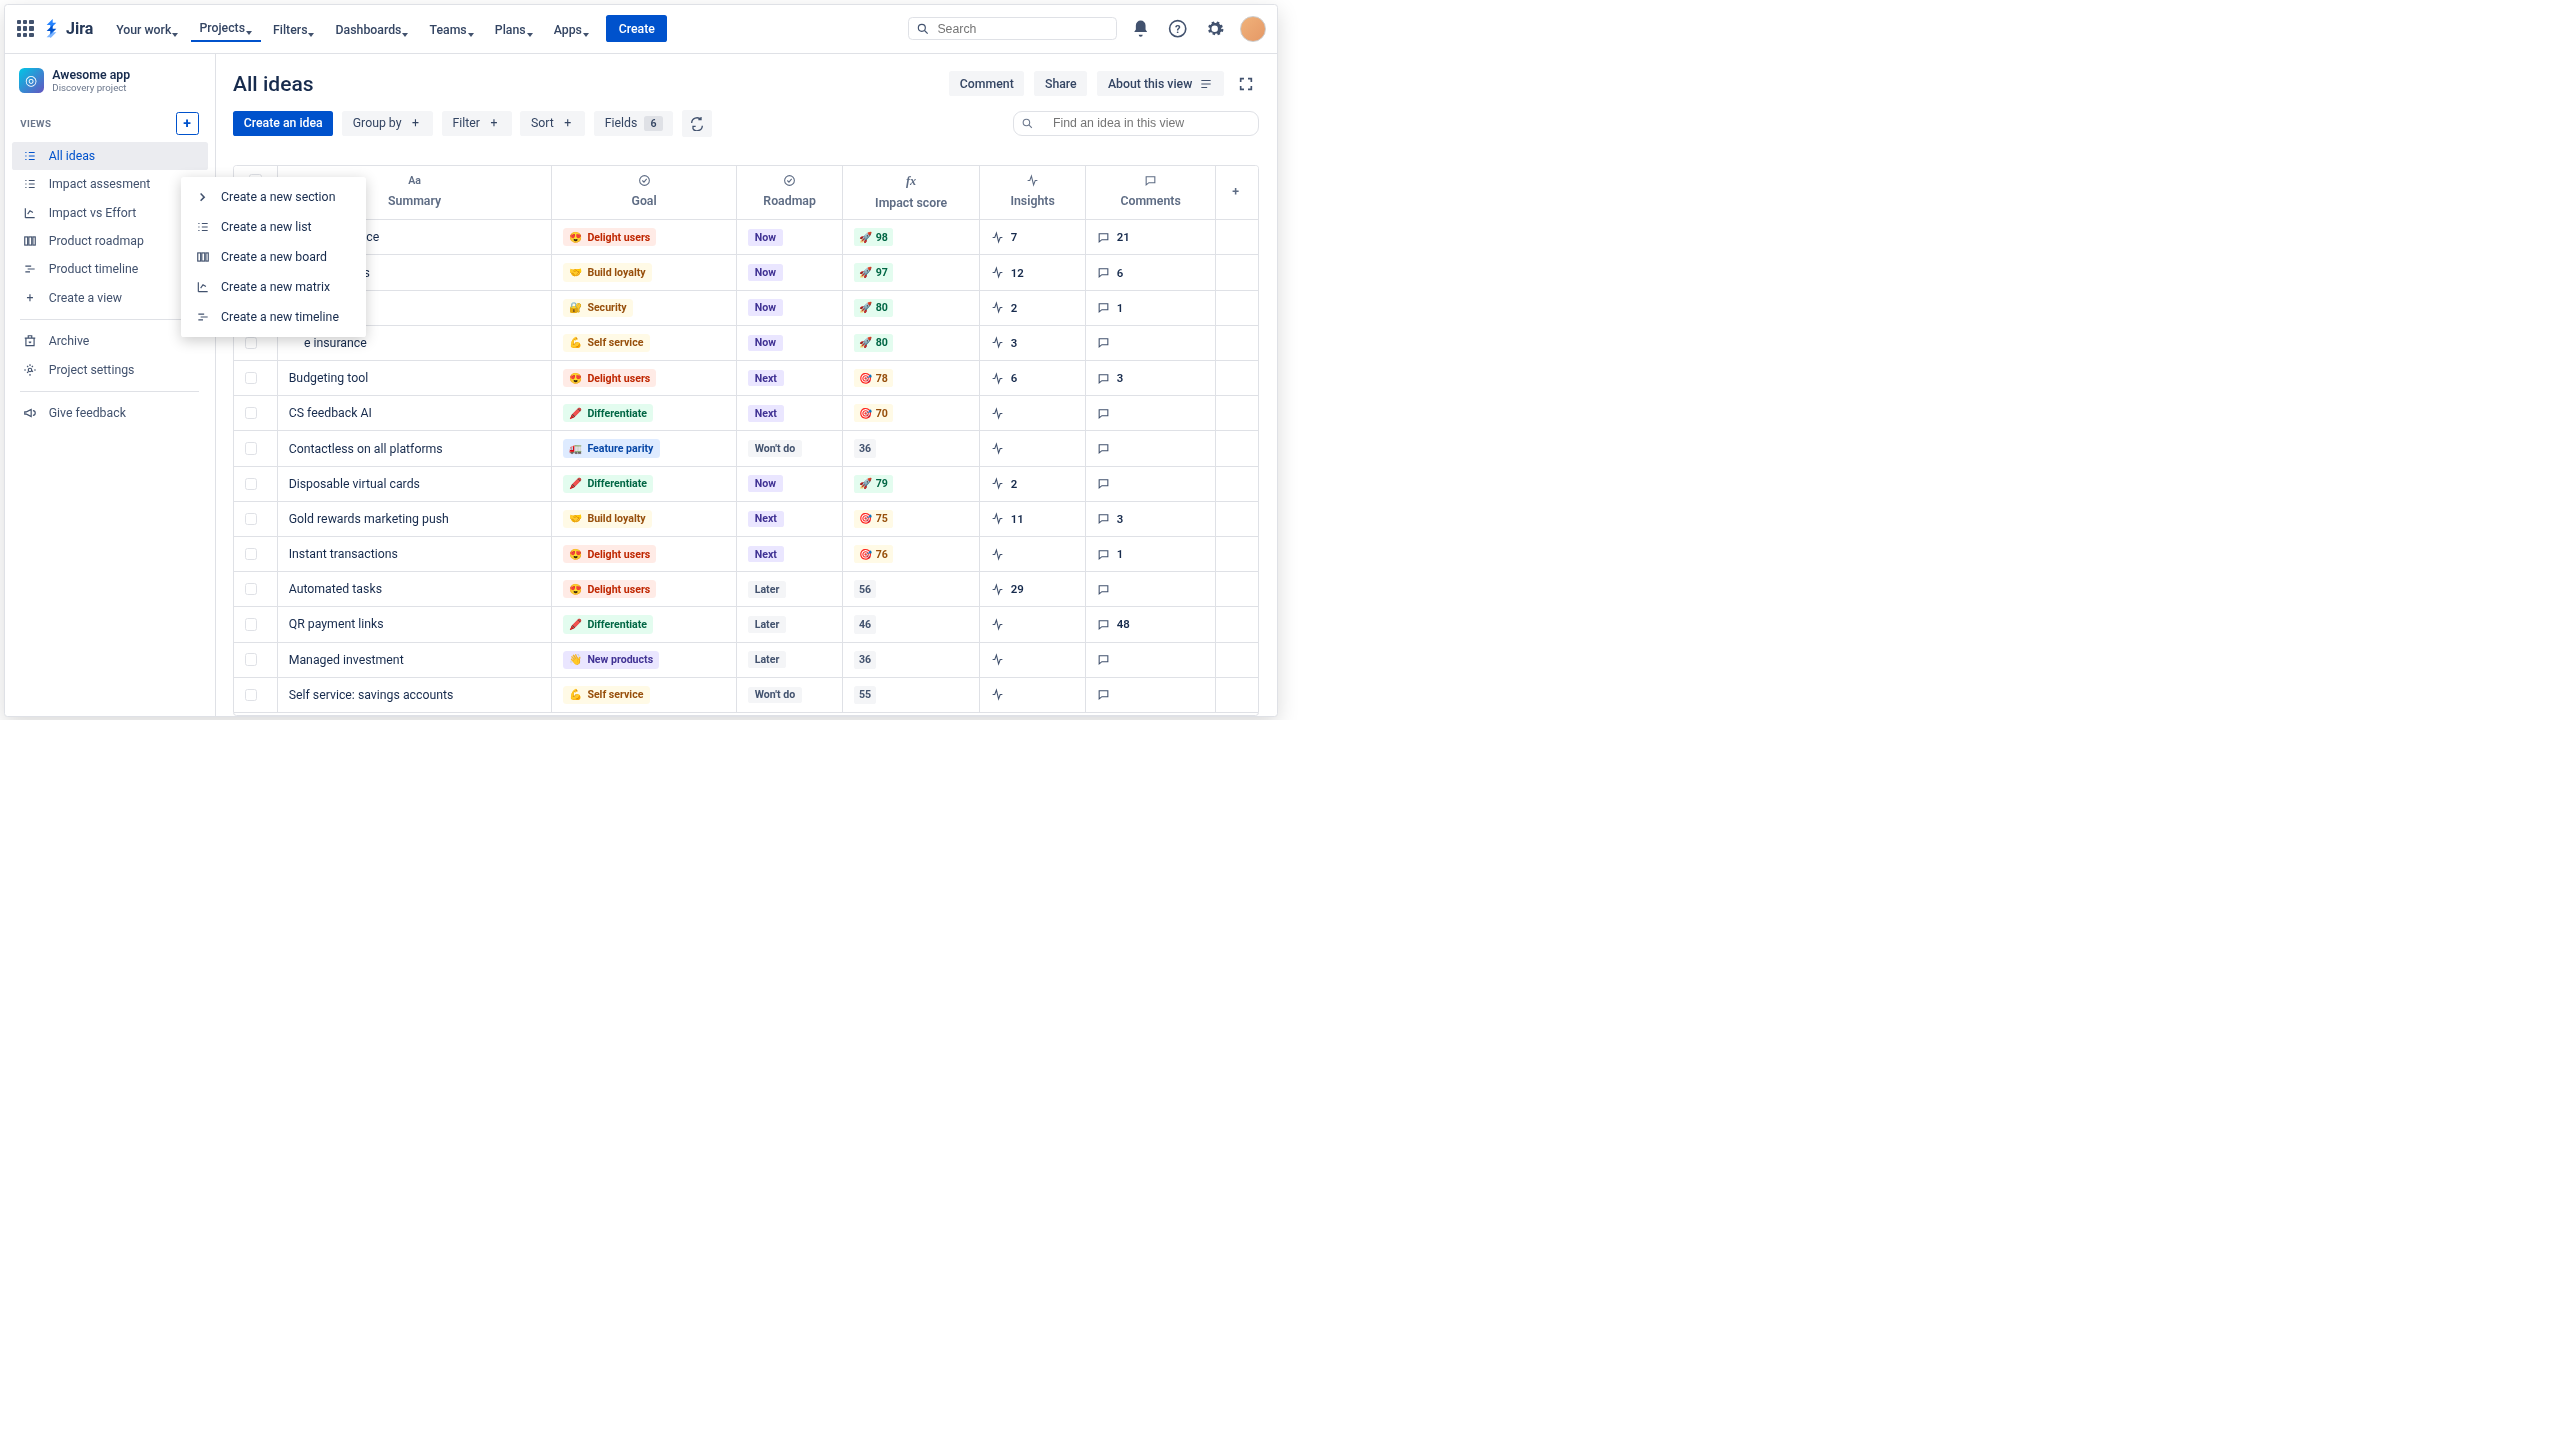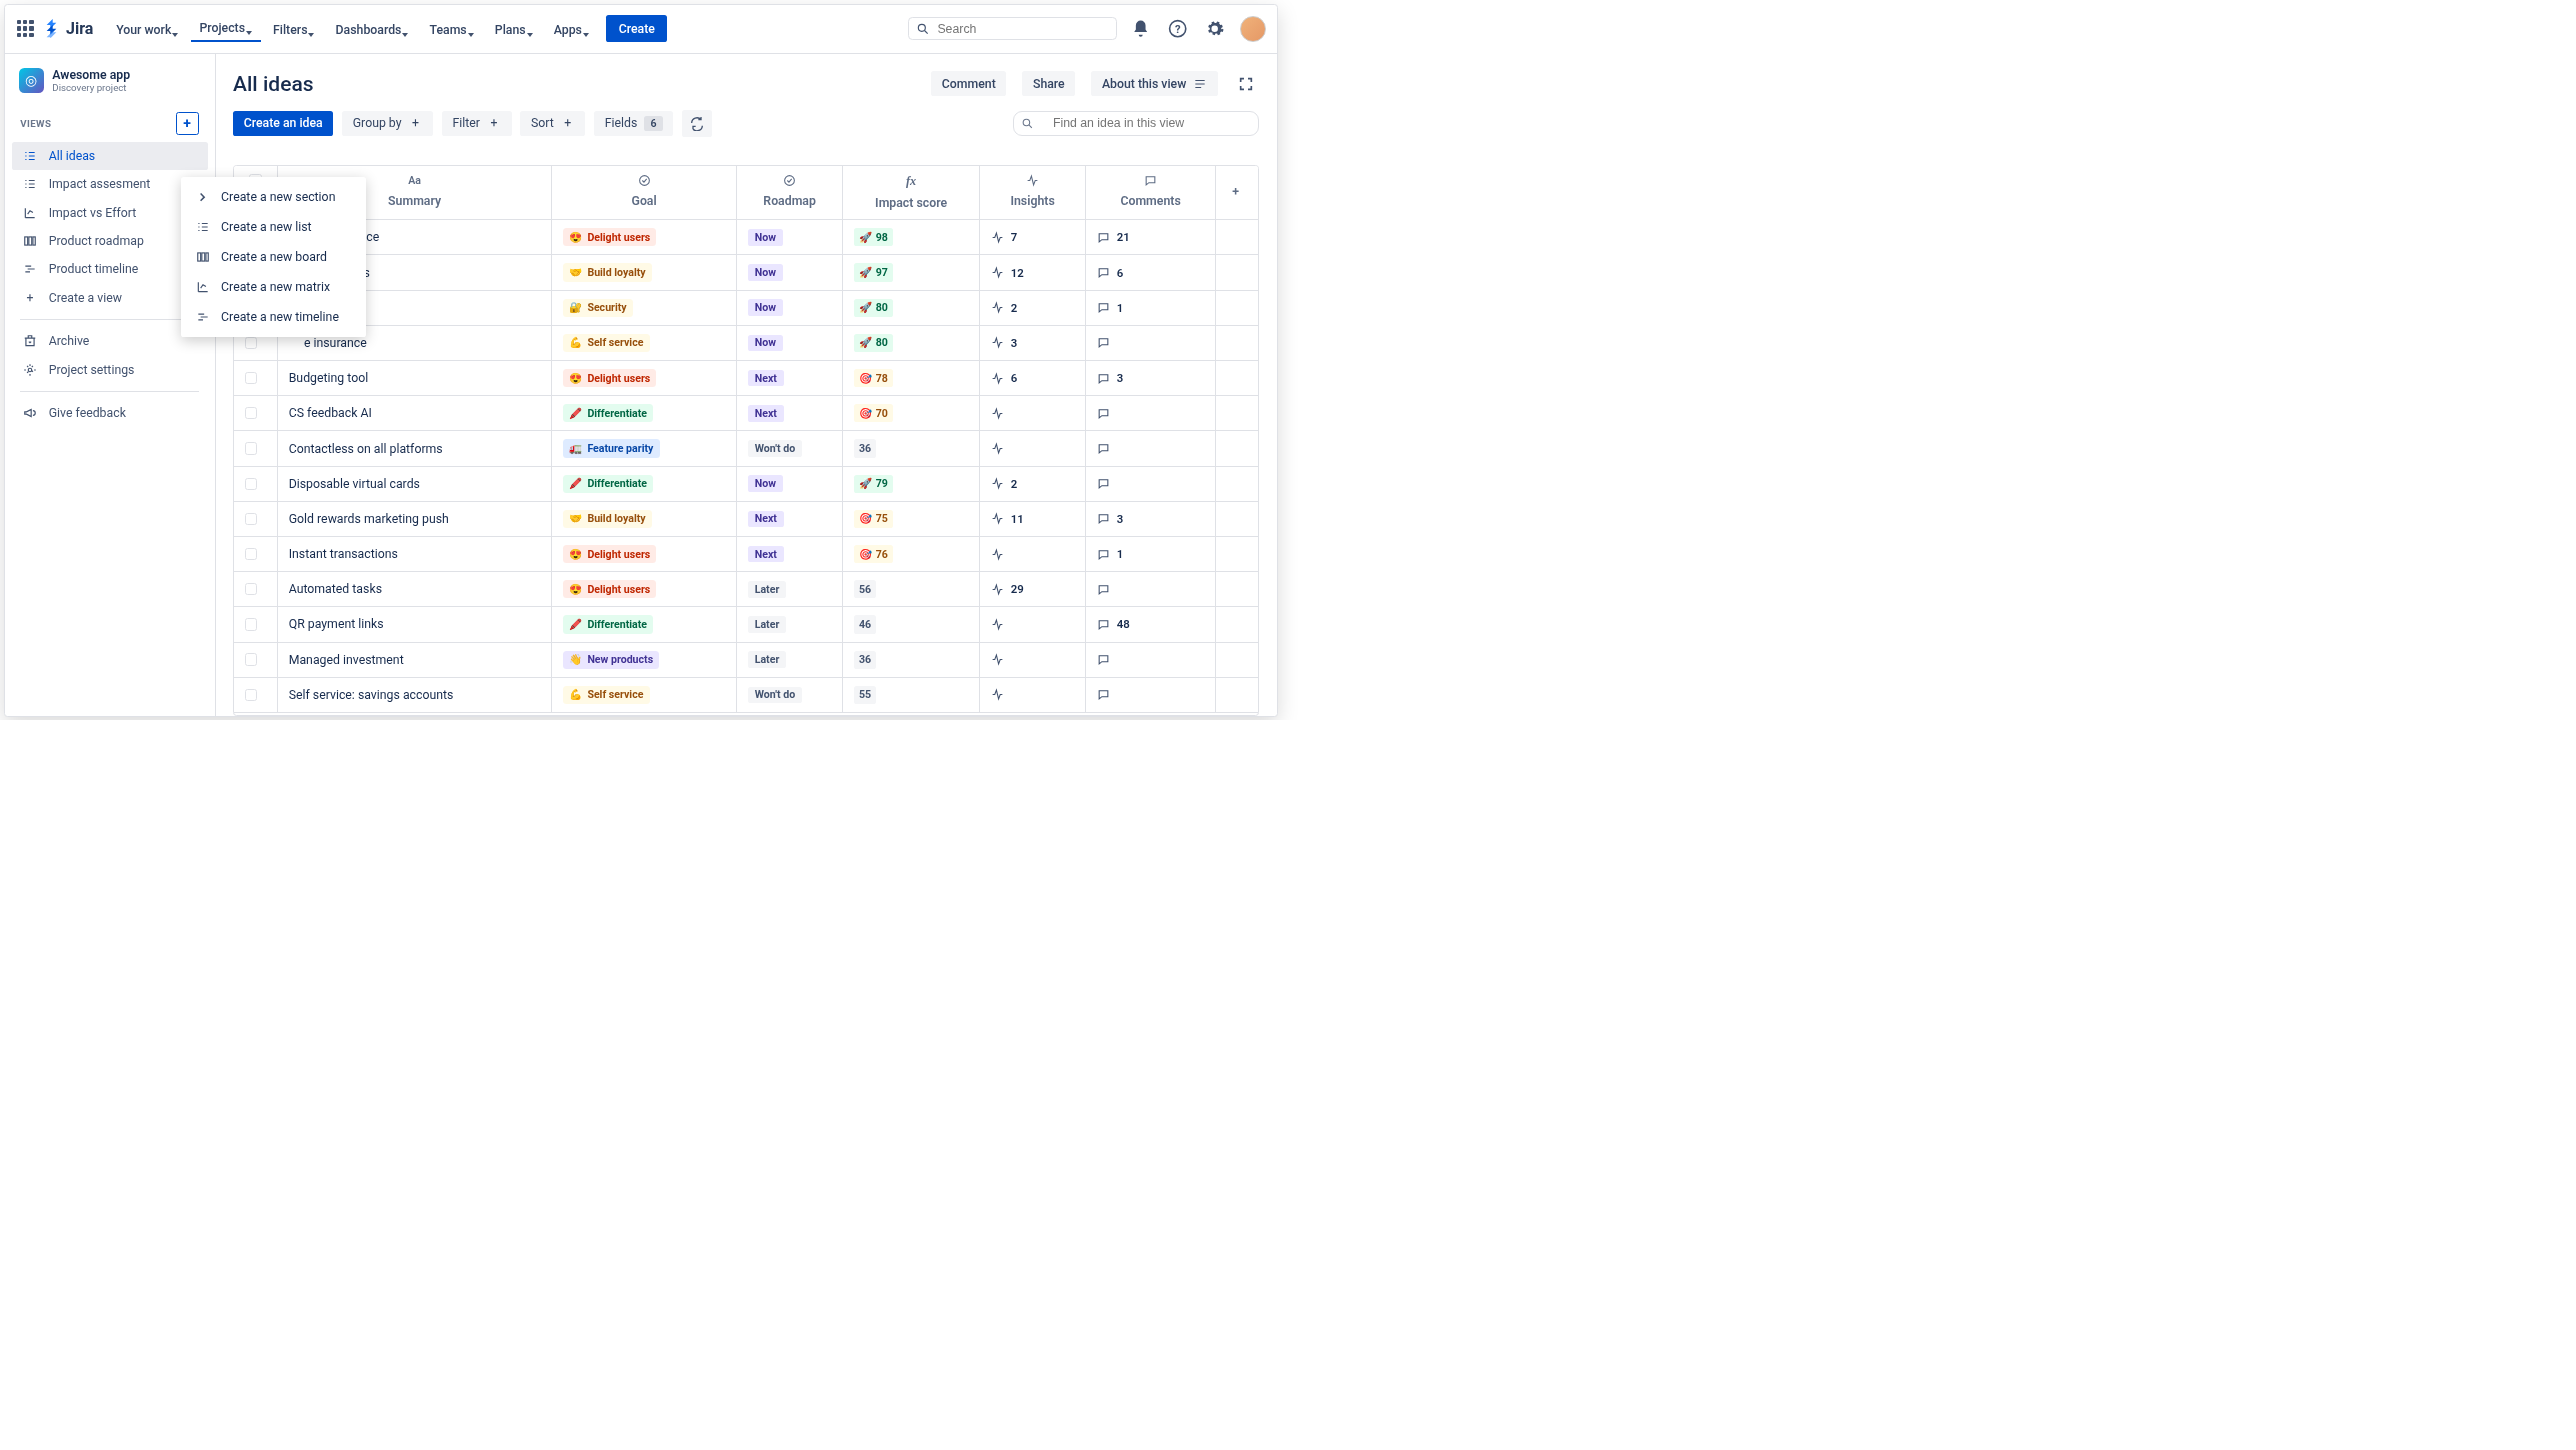--- a/index.html
+++ b/index.html
@@ -30,21 +30,21 @@
 .proj-sub { font-size: 9.7px; color: #6B778C; }
 .views-hdr { display: flex; justify-content: space-between; align-items: center; padding: 7px 8.8px; font-size: 9.7px; font-weight: 700; color: #6B778C; letter-spacing: 0.4px; }
 .plus-sq { width: 23px; height: 23px; border: 1.8px solid #0052CC; border-radius: 2.6px; display: flex; align-items: center; justify-content: center; color: #0052CC; font-weight: 700; cursor: pointer; font-size: 14px; }
 .side-item { display: flex; align-items: center; gap: 10.6px; padding: 6.2px 10.6px; border-radius: 2.6px; cursor: pointer; color: #42526E; }
 .side-item.active { background: #EBECF0; color: #0052CC; }
 .side-item .sic { width: 16px; height: 16px; display: flex; align-items: center; justify-content: center; }
 .side-sep { border-top: 0.9px solid #DFE1E6; margin: 7px 8.8px; }
 .main { flex: 1; padding: 17.6px 17.6px 0 17.6px; display: flex; flex-direction: column; overflow: hidden; }
 .main-head { display: flex; align-items: center; justify-content: space-between; margin-bottom: 14px; }
 .page-title { font-size: 21px; font-weight: 500; }
-.head-actions { display: flex; gap: 16px; align-items: center; }
+.head-actions { display: flex; gap: 10px; align-items: center; }
 .ha-btn { background: #F4F5F7; padding: 5.3px 10.6px; border-radius: 2.6px; cursor: pointer; font-weight: 500; color: #344563; }
 .ha-btn.with-ic { display: flex; gap: 7px; align-items: center; }
 .expand { width: 25px; height: 25px; display: flex; align-items: center; justify-content: center; cursor: pointer; color: #42526E; }
 .toolbar { display: flex; gap: 8.8px; align-items: center; margin-bottom: 28px; }
 .tb-btn { display: flex; align-items: center; gap: 7px; padding: 5.3px 10.6px; border-radius: 2.6px; cursor: pointer; color: #344563; background: #F4F5F7; }
 .tb-btn.primary { background: #0052CC; color: #fff; font-weight: 500; }
 .tb-plus { width: 14px; height: 14px; display: flex; align-items: center; justify-content: center; }
 .badge-num { background: #DFE1E6; padding: 0.9px 6.2px; border-radius: 2.6px; font-size: 10.6px; font-weight: 600; color: #344563; }
 .tb-icon { padding: 5.3px 7px; background: #F4F5F7; border-radius: 2.6px; cursor: pointer; }
 .tb-spacer { flex: 1; }

